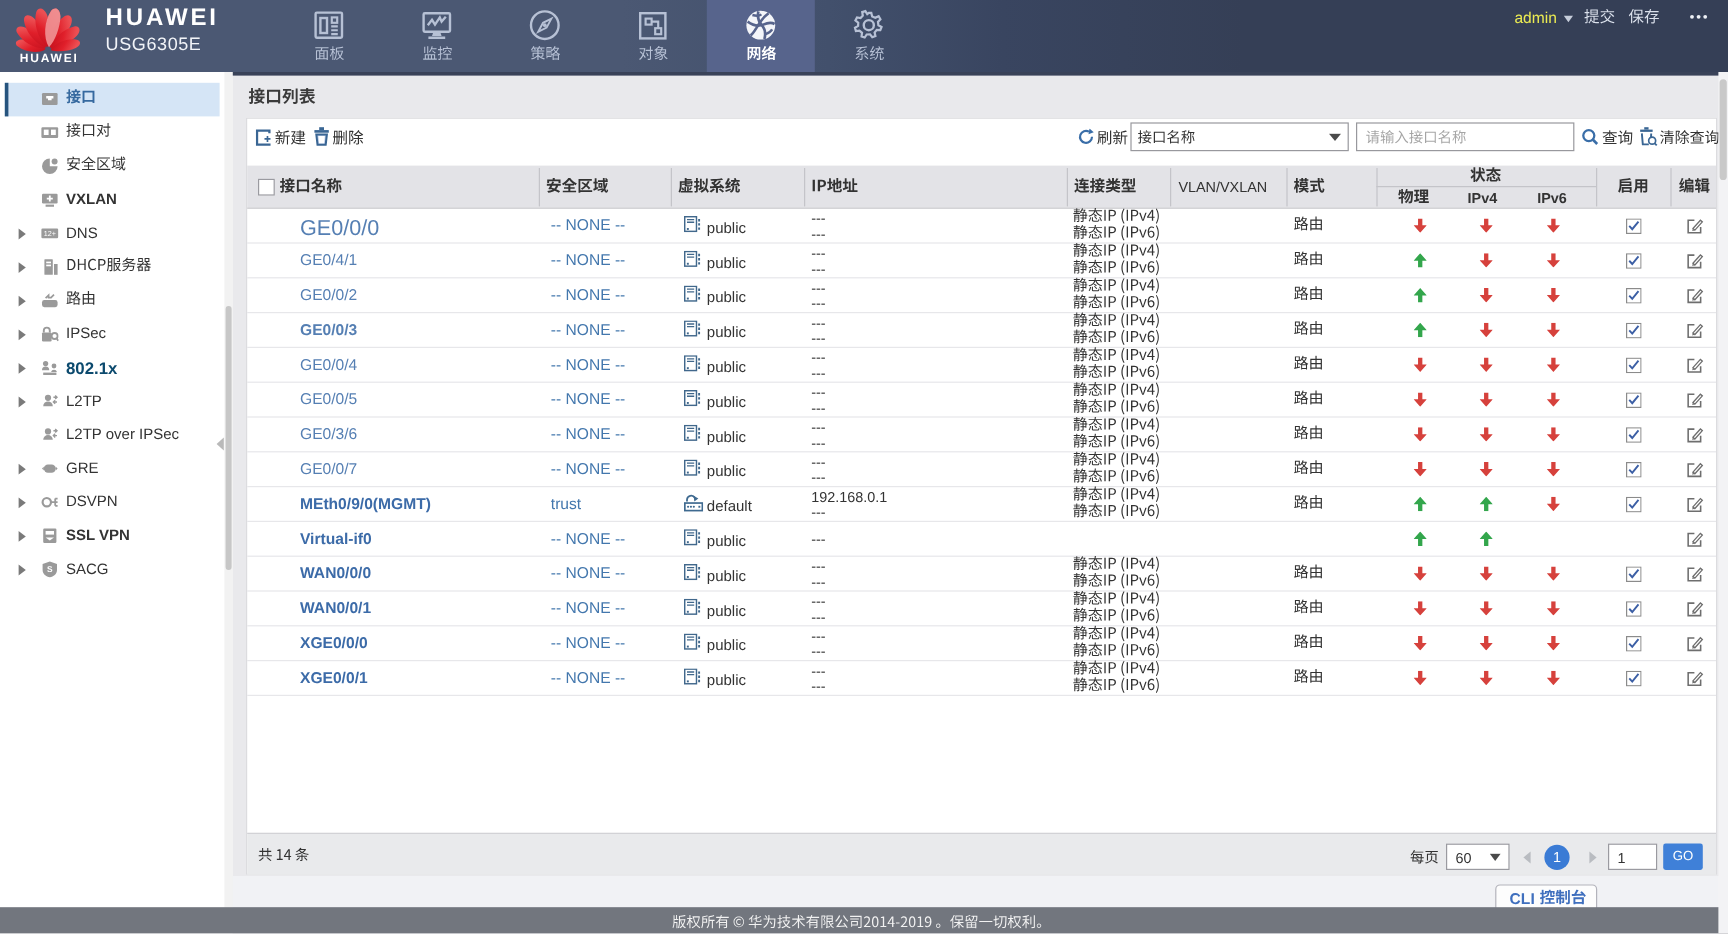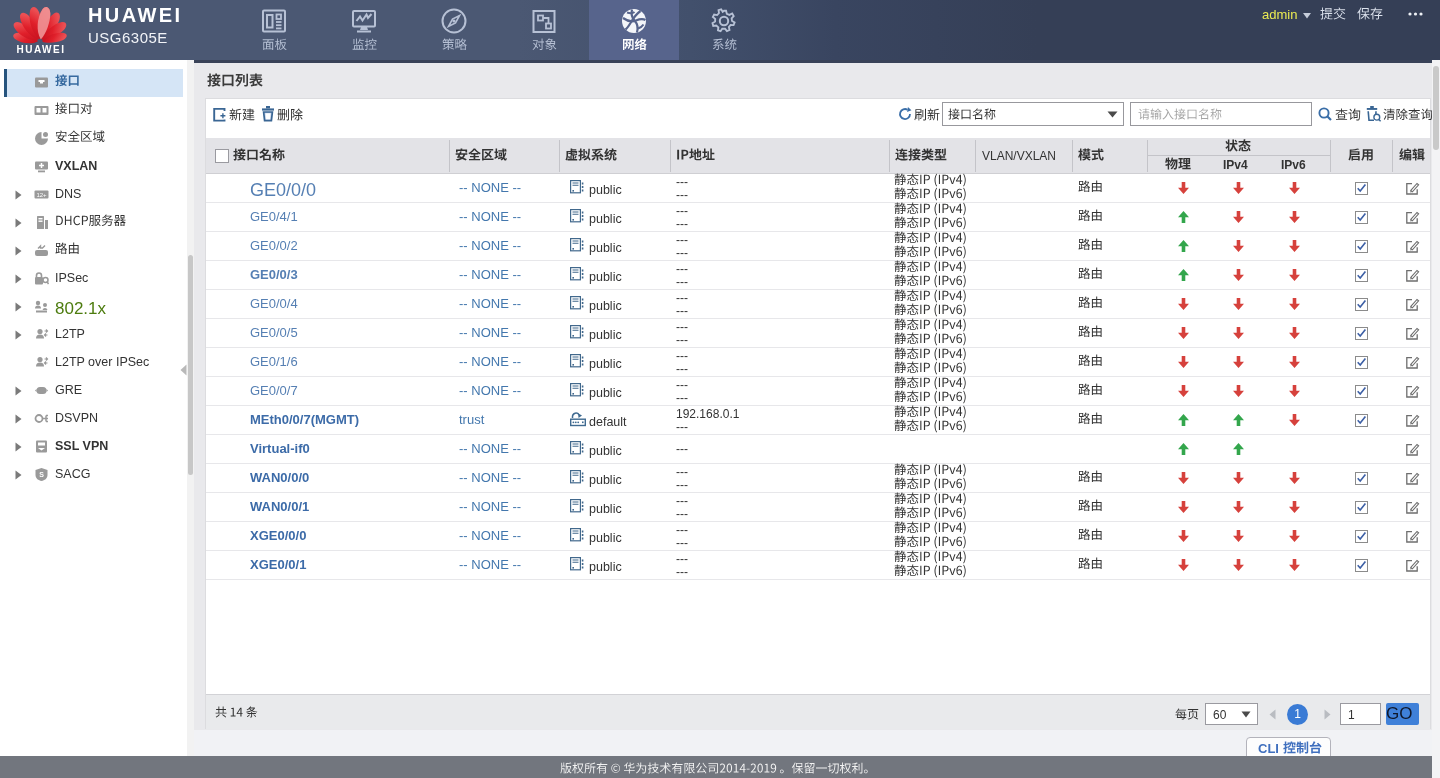--- a/index.html
+++ b/index.html
@@ -181,21 +181,21 @@
 <svg class="ab" style="left:15px;top:302px" width="7" height="10" viewBox="0 0 7 10">
     <path d="M0.5 0.5 L6.5 5 L0.5 9.5 Z" fill="#7a7a7a"></path>
   </svg>
 <svg class="ab" style="left:34px;top:299px" width="15" height="15" viewBox="0 0 15 15">
     <circle cx="4" cy="4" r="2.2" fill="#9a9a9a"></circle>
     <path d="M1 9.5 A3 3 0 0 1 7 9.5 Z" fill="#9a9a9a"></path>
     <circle cx="11" cy="6" r="2" fill="#9a9a9a"></circle>
     <path d="M8.5 11 A2.6 2.6 0 0 1 13.5 11 Z" fill="#9a9a9a"></path>
     <rect x="2" y="11.5" width="11" height="2" fill="#9a9a9a"></rect>
   </svg>
-<div class="ab" style="left:55px;top:299px;color:#4d7c0f;font-size:17px;font-weight:normal">802.1x</div>
+<div class="ab" style="left:55px;top:299px;color:#0c4a6e;font-size:14px;font-weight:bold">802.1x</div>
 <svg class="ab" style="left:15px;top:330px" width="7" height="10" viewBox="0 0 7 10">
     <path d="M0.5 0.5 L6.5 5 L0.5 9.5 Z" fill="#7a7a7a"></path>
   </svg>
 <svg class="ab" style="left:34px;top:327px" width="15" height="15" viewBox="0 0 15 15">
     <circle cx="6" cy="4.5" r="2.6" fill="#9a9a9a"></circle>
     <path d="M2 11.5 A4 4 0 0 1 10 11.5 Z" fill="#9a9a9a"></path>
     <path d="M10.5 4 L13.5 4 M12 2.5 L13.5 4 L12 5.5 M13.5 8 L10.5 8 M12 6.5 L10.5 8 L12 9.5" stroke="#9a9a9a" stroke-width="1.2" fill="none"></path>
   </svg>
 <div class="ab" style="left:55px;top:327px;color:#333333;font-size:12.5px;font-weight:normal">L2TP</div>
 <svg class="ab" style="left:34px;top:355px" width="15" height="15" viewBox="0 0 15 15">
@@ -567,21 +567,21 @@
 <svg class="ab" style="left:1355px;top:327px" width="13" height="13" viewBox="0 0 13 13">
     <rect x="0.5" y="0.5" width="12" height="12" fill="#fff" stroke="#8b8b8b"></rect>
     <path d="M2.7 6.3 L5.2 9 L10.4 2.6" fill="none" stroke="#3c5fa5" stroke-width="1.6"></path>
   </svg>
 <svg class="ab" style="left:1405px;top:326px" width="15" height="15" viewBox="0 0 15 15">
     <path d="M12.2 8.2 L12.2 13 L1.8 13 L1.8 2.6 L7 2.6" fill="none" stroke="#6e6e6e" stroke-width="1.3"></path>
     <path d="M5.8 9.4 L12 2.5 L13.6 3.9 L7.4 10.8 Z" fill="#fff" stroke="#6e6e6e" stroke-width="1.1"></path>
     <path d="M5.6 9.6 L5.2 11.6 L7.2 11 Z" fill="#6e6e6e"></path>
   </svg>
 <div class="ab" style="left:206px;top:376px;width:1224px;height:1px;background:#e7e7ea"></div>
-<div class="ab" style="left:250px;top:354px;color:#557fb3;font-size:13px;font-weight:normal">GE0/1/6</div>
+<div class="ab" style="left:250px;top:354px;color:#557fb3;font-size:13px;font-weight:normal">GE0/3/6</div>
 <div class="ab" style="left:459px;top:354px;color:#4377ad;font-size:13px">-- NONE --</div>
 <svg class="ab" style="left:570px;top:354px" width="14" height="14" viewBox="0 0 14 14">
     <rect x="0.6" y="0.6" width="9.8" height="12.2" fill="#fff" stroke="#41688c" stroke-width="1.2"></rect>
     <path d="M2.5 3 L8.5 3 M2.5 5.2 L8.5 5.2" stroke="#41688c" stroke-width="1.1"></path>
     <rect x="2.4" y="10" width="1.6" height="1.6" fill="#41688c"></rect>
     <path d="M12.6 2.5 L12.6 4.5 M12.6 6 L12.6 8 M12.6 9.5 L12.6 11.5" stroke="#41688c" stroke-width="1.6" stroke-dasharray="none"></path>
   </svg>
 <div class="ab" style="left:589px;top:357px;color:#333;font-size:12.5px">public</div>
 <div class="ab" style="left:676px;top:349px;color:#333;font-size:12px">---</div>
 <div class="ab" style="left:676px;top:362px;color:#333;font-size:12px">---</div>
@@ -645,21 +645,21 @@
 <svg class="ab" style="left:1355px;top:385px" width="13" height="13" viewBox="0 0 13 13">
     <rect x="0.5" y="0.5" width="12" height="12" fill="#fff" stroke="#8b8b8b"></rect>
     <path d="M2.7 6.3 L5.2 9 L10.4 2.6" fill="none" stroke="#3c5fa5" stroke-width="1.6"></path>
   </svg>
 <svg class="ab" style="left:1405px;top:384px" width="15" height="15" viewBox="0 0 15 15">
     <path d="M12.2 8.2 L12.2 13 L1.8 13 L1.8 2.6 L7 2.6" fill="none" stroke="#6e6e6e" stroke-width="1.3"></path>
     <path d="M5.8 9.4 L12 2.5 L13.6 3.9 L7.4 10.8 Z" fill="#fff" stroke="#6e6e6e" stroke-width="1.1"></path>
     <path d="M5.6 9.6 L5.2 11.6 L7.2 11 Z" fill="#6e6e6e"></path>
   </svg>
 <div class="ab" style="left:206px;top:434px;width:1224px;height:1px;background:#e7e7ea"></div>
-<div class="ab" style="left:250px;top:412px;color:#3c6ba8;font-size:13px;font-weight:bold">MEth0/0/7(MGMT)</div>
+<div class="ab" style="left:250px;top:412px;color:#3c6ba8;font-size:13px;font-weight:bold">MEth0/9/0(MGMT)</div>
 <div class="ab" style="left:459px;top:412px;color:#4377ad;font-size:13px">trust</div>
 <svg class="ab" style="left:570px;top:411px" width="16" height="16" viewBox="0 0 16 16">
     <path d="M2.5 7 L2.5 5.5 A3.5 3.5 0 0 1 9 3.8" fill="none" stroke="#3f6a90" stroke-width="1.5"></path>
     <path d="M8 2.2 L12 4.4 L8.6 6.9 Z" fill="#3f6a90"></path>
     <rect x="0.7" y="8.2" width="14.6" height="6.3" fill="#fff" stroke="#3f6a90" stroke-width="1.4"></rect>
     <circle cx="3.4" cy="11.3" r="0.9" fill="#3f6a90"></circle>
     <circle cx="5.8" cy="11.3" r="0.9" fill="#3f6a90"></circle>
     <circle cx="8.2" cy="11.3" r="0.9" fill="#3f6a90"></circle>
     <rect x="12" y="10.5" width="1.6" height="1.6" fill="#3f6a90"></rect>
   </svg>
@@ -885,21 +885,21 @@
   </svg>
 <svg class="ab" style="left:1269px;top:709px" width="7" height="11" viewBox="0 0 7 11">
     <path d="M6.5 0.5 L6.5 10.5 L0.5 5.5 Z" fill="#b9bcc1"></path>
   </svg>
 <div class="ab" style="left:1287px;top:704px;width:21px;height:21px;background:#3a7bd5;border-radius:50%;color:#fff;font-size:12px;text-align:center;line-height:21px">1</div>
 <svg class="ab" style="left:1324px;top:709px" width="7" height="11" viewBox="0 0 7 11">
     <path d="M0.5 0.5 L0.5 10.5 L6.5 5.5 Z" fill="#b9bcc1"></path>
   </svg>
 <div class="ab" style="left:1340px;top:703px;width:41px;height:22px;background:#fff;border:1px solid #9a9aa0"></div>
 <div class="ab" style="left:1348px;top:708px;color:#333;font-size:12px">1</div>
-<div class="ab" style="left:1386px;top:703px;width:33px;height:22px;background:#3f80d8;border-radius:2px;color:#0f172a;font-size:17px;line-height:22px">GO</div>
+<div class="ab" style="left:1386px;top:703px;width:33px;height:22px;background:#3f80d8;border-radius:2px;color:#ffffff;font-size:11px;text-align:center;line-height:22px">GO</div>
 <div class="ab" style="left:194px;top:730px;width:1246px;height:26px;background:#f1f2f5"></div>
 <div class="ab" style="left:1246px;top:737px;width:85px;height:22px;background:#fdfdfd;border:1px solid #b3b3bb;border-radius:4px 4px 0 0"></div>
 <div class="ab" style="left:1258px;top:741px;color:#3f6fbe;font-size:13px;font-weight:bold">CLI</div>
 <svg style="position:absolute;left:1283px;top:741px" width="40" height="15" viewBox="0 0 40 15">
     <path fill="#3f6fbe" d="M4.3 10.8L4.3 12.2L12.6 12.2L12.6 10.8L9.2 10.8L9.2 8.7L11.9 8.7L11.9 7.3L5.1 7.3L5.1 8.7L7.7 8.7L7.7 10.8ZM7.7 0.4L7.7 1.5L4.5 1.5L4.5 4.0L5.8 4.0L5.8 2.8L6.6 2.8C6.6 4.5 6.3 5.3 4.4 5.8C4.7 6.0 5.0 6.6 5.1 6.9C7.6 6.2 8.0 5.0 8.0 2.8L8.8 2.8L8.8 5.0C8.8 6.1 9.0 6.6 10.2 6.6C10.5 6.6 11.0 6.6 11.2 6.6C12.1 6.6 12.5 6.2 12.6 4.8C12.2 4.7 11.6 4.5 11.4 4.3C11.3 5.2 11.3 5.3 11.1 5.3C11.0 5.3 10.6 5.3 10.5 5.3C10.2 5.3 10.2 5.3 10.2 5.0L10.2 2.8L11.1 2.8L11.1 4.0L12.5 4.0L12.5 1.5L9.2 1.5L9.2 0.4ZM1.8 0.4L1.8 2.9L0.5 2.9L0.5 4.3L1.8 4.3L1.8 6.4L0.3 6.9L0.6 8.4L1.8 8.0L1.8 11.0C1.8 11.1 1.8 11.2 1.6 11.2C1.5 11.2 1.0 11.2 0.5 11.2C0.7 11.6 0.9 12.2 0.9 12.6C1.8 12.6 2.4 12.6 2.8 12.3C3.2 12.1 3.3 11.7 3.3 11.0L3.3 7.5L4.6 7.0L4.3 5.6L3.3 6.0L3.3 4.3L4.4 4.3L4.4 2.9L3.3 2.9L3.3 0.4ZM21.4 1.5L21.4 8.8L22.8 8.8L22.8 1.5ZM23.7 0.6L23.7 10.8C23.7 11.0 23.6 11.0 23.4 11.0C23.2 11.0 22.5 11.0 21.8 11.0C22.0 11.5 22.3 12.2 22.3 12.6C23.3 12.6 24.1 12.5 24.6 12.3C25.0 12.0 25.2 11.6 25.2 10.8L25.2 0.6ZM14.5 0.6C14.2 1.9 13.8 3.2 13.3 4.0C13.6 4.1 14.1 4.3 14.4 4.5L13.5 4.5L13.5 5.9L16.4 5.9L16.4 6.9L14.0 6.9L14.0 11.6L15.4 11.6L15.4 8.3L16.4 8.3L16.4 12.6L17.9 12.6L17.9 8.3L19.1 8.3L19.1 10.2C19.1 10.3 19.0 10.3 18.9 10.3C18.8 10.3 18.5 10.3 18.1 10.3C18.3 10.7 18.4 11.2 18.5 11.6C19.1 11.6 19.6 11.6 20.0 11.4C20.4 11.2 20.5 10.8 20.5 10.2L20.5 6.9L17.9 6.9L17.9 5.9L20.8 5.9L20.8 4.5L17.9 4.5L17.9 3.5L20.3 3.5L20.3 2.1L17.9 2.1L17.9 0.5L16.4 0.5L16.4 2.1L15.6 2.1C15.7 1.7 15.8 1.3 15.9 0.9ZM16.4 4.5L14.7 4.5C14.8 4.2 15.0 3.9 15.1 3.5L16.4 3.5ZM28.2 6.8L28.2 12.6L29.8 12.6L29.8 12.1L35.2 12.1L35.2 12.6L36.9 12.6L36.9 6.8ZM29.8 10.6L29.8 8.3L35.2 8.3L35.2 10.6ZM26.8 4.1L26.9 5.7C29.3 5.6 32.9 5.4 36.4 5.2C36.7 5.7 37.0 6.1 37.2 6.4L38.6 5.4C37.9 4.3 36.3 2.8 35.1 1.7L33.8 2.6C34.2 3.0 34.7 3.4 35.1 3.8L30.7 4.0C31.3 3.0 31.9 1.9 32.5 0.9L30.7 0.3C30.3 1.5 29.5 2.9 28.8 4.0Z"></path>
   </svg>
 <div class="ab" style="left:0;top:756px;width:1440px;height:22px;background:#72767e"></div>
 <svg style="position:absolute;left:560px;top:762px" width="316" height="14" viewBox="0 0 316 14">
     <path fill="#f2f2f2" d="M1.3 0.7L1.3 5.5C1.3 7.3 1.2 9.5 0.4 11.0C0.6 11.1 0.9 11.4 1.0 11.6C1.7 10.3 2.0 8.7 2.1 7.2L3.7 7.2L3.7 11.5L4.5 11.5L4.5 6.3L2.1 6.3L2.1 5.5L2.1 4.6L5.3 4.6L5.3 3.8L4.2 3.8L4.2 0.5L3.4 0.5L3.4 3.8L2.1 3.8L2.1 0.7ZM10.2 4.8C10.0 6.2 9.5 7.3 8.9 8.3C8.3 7.3 7.9 6.1 7.6 4.8ZM5.8 1.3L5.8 5.4C5.8 7.2 5.7 9.5 4.8 11.1C5.0 11.2 5.3 11.4 5.5 11.6C6.5 9.9 6.7 7.5 6.7 5.4L6.7 4.8L6.9 4.8C7.2 6.4 7.7 7.8 8.4 9.0C7.8 9.8 7.0 10.4 6.2 10.8C6.4 11.0 6.6 11.3 6.7 11.5C7.5 11.1 8.3 10.5 8.9 9.8C9.5 10.5 10.1 11.1 10.9 11.5C11.1 11.3 11.4 11.0 11.6 10.8C10.7 10.4 10.0 9.8 9.4 9.1C10.3 7.8 10.9 6.2 11.2 4.1L10.6 3.9L10.5 4.0L6.7 4.0L6.7 2.0C8.3 1.9 10.1 1.7 11.4 1.3L10.8 0.6C9.6 0.9 7.6 1.2 5.8 1.3ZM22.2 2.5C21.9 4.5 21.1 6.3 20.2 7.7C19.3 6.3 18.7 4.6 18.3 2.5ZM17.1 1.6L17.1 2.5L17.5 2.5C17.9 4.9 18.5 6.8 19.6 8.4C18.7 9.5 17.6 10.3 16.4 10.8C16.6 10.9 16.8 11.3 17.0 11.5C18.1 11.0 19.2 10.2 20.1 9.1C20.9 10.0 21.8 10.8 23.0 11.6C23.1 11.3 23.4 11.0 23.6 10.8C22.4 10.1 21.5 9.3 20.7 8.4C21.9 6.8 22.8 4.6 23.2 1.7L22.7 1.5L22.5 1.6ZM14.5 0.5L14.5 3.0L12.6 3.0L12.6 3.9L14.3 3.9C13.9 5.5 13.1 7.4 12.2 8.4C12.4 8.7 12.6 9.1 12.8 9.3C13.4 8.5 14.1 7.0 14.5 5.5L14.5 11.5L15.4 11.5L15.4 5.4C15.9 6.1 16.6 7.0 16.9 7.4L17.4 6.6C17.2 6.3 15.8 4.7 15.4 4.4L15.4 3.9L17.0 3.9L17.0 3.0L15.4 3.0L15.4 0.5ZM30.4 1.7L30.4 5.7C30.4 7.4 30.3 9.5 28.8 10.9C29.0 11.1 29.4 11.4 29.5 11.5C31.1 10.0 31.3 7.5 31.3 5.7L31.3 5.4L33.2 5.4L33.2 11.5L34.1 11.5L34.1 5.4L35.5 5.4L35.5 4.5L31.3 4.5L31.3 2.4C32.7 2.1 34.2 1.8 35.3 1.4L34.7 0.6C33.7 1.1 31.9 1.5 30.4 1.7ZM26.1 6.2L26.1 5.9L26.1 4.3L28.4 4.3L28.4 6.2ZM29.3 0.7C28.3 1.2 26.6 1.5 25.2 1.7L25.2 5.9C25.2 7.4 25.1 9.5 24.3 11.0C24.5 11.1 24.9 11.4 25.1 11.5C25.8 10.3 26.0 8.6 26.0 7.0L29.3 7.0L29.3 3.5L26.1 3.5L26.1 2.3C27.4 2.2 28.9 1.9 29.9 1.5ZM40.7 0.5C40.5 1.0 40.4 1.5 40.2 2.0L36.8 2.0L36.8 2.9L39.8 2.9C39.0 4.5 37.9 5.9 36.5 6.9C36.6 7.1 36.9 7.4 37.1 7.6C37.8 7.1 38.5 6.4 39.1 5.7L39.1 11.5L39.9 11.5L39.9 9.1L45.0 9.1L45.0 10.4C45.0 10.6 44.9 10.6 44.7 10.6C44.5 10.6 43.8 10.7 43.0 10.6C43.1 10.9 43.2 11.2 43.3 11.5C44.3 11.5 45.0 11.5 45.3 11.4C45.7 11.2 45.9 10.9 45.9 10.4L45.9 4.3L40.0 4.3C40.3 3.8 40.5 3.4 40.8 2.9L47.3 2.9L47.3 2.0L41.1 2.0C41.3 1.6 41.5 1.1 41.6 0.7ZM39.9 7.1L45.0 7.1L45.0 8.4L39.9 8.4ZM39.9 6.3L39.9 5.1L45.0 5.1L45.0 6.3ZM55.7 10.7C58.0 10.7 60.0 9.0 60.0 6.2C60.0 3.5 58.0 1.8 55.7 1.8C53.4 1.8 51.3 3.5 51.3 6.2C51.3 9.0 53.4 10.7 55.7 10.7ZM55.7 10.2C53.7 10.2 52.0 8.6 52.0 6.2C52.0 3.9 53.7 2.3 55.7 2.3C57.7 2.3 59.4 3.9 59.4 6.2C59.4 8.6 57.7 10.2 55.7 10.2ZM55.8 8.9C56.6 8.9 57.1 8.5 57.6 8.1L57.2 7.5C56.8 7.9 56.4 8.1 55.8 8.1C54.9 8.1 54.2 7.4 54.2 6.2C54.2 5.2 54.9 4.4 55.9 4.4C56.3 4.4 56.7 4.6 57.0 5.0L57.5 4.5C57.1 4.0 56.6 3.7 55.8 3.7C54.5 3.7 53.4 4.7 53.4 6.2C53.4 7.9 54.4 8.9 55.8 8.9ZM69.7 0.6L69.7 3.0C69.0 3.3 68.3 3.5 67.6 3.6C67.8 3.8 67.9 4.1 68.0 4.4C68.6 4.2 69.1 4.0 69.7 3.9L69.7 4.9C69.7 5.9 70.0 6.2 71.2 6.2C71.4 6.2 73.0 6.2 73.3 6.2C74.3 6.2 74.5 5.8 74.6 4.4C74.4 4.3 74.0 4.2 73.8 4.1C73.8 5.2 73.7 5.4 73.2 5.4C72.9 5.4 71.5 5.4 71.3 5.4C70.7 5.4 70.6 5.3 70.6 4.9L70.6 3.6C72.0 3.1 73.3 2.6 74.3 2.0L73.6 1.3C72.9 1.8 71.8 2.3 70.6 2.7L70.6 0.6ZM67.3 0.5C66.5 1.8 65.2 3.0 63.9 3.8C64.1 4.0 64.4 4.3 64.6 4.5C65.1 4.1 65.6 3.7 66.0 3.3L66.0 6.5L66.9 6.5L66.9 2.3C67.4 1.8 67.8 1.3 68.1 0.8ZM64.0 7.9L64.0 8.8L68.9 8.8L68.9 11.5L69.8 11.5L69.8 8.8L74.7 8.8L74.7 7.9L69.8 7.9L69.8 6.5L68.9 6.5L68.9 7.9ZM77.3 1.2C77.8 1.7 78.3 2.5 78.6 3.0L79.4 2.6C79.1 2.1 78.6 1.3 78.1 0.8ZM81.3 6.1C82.0 6.8 82.7 7.8 83.0 8.5L83.8 8.1C83.4 7.4 82.7 6.5 82.1 5.7ZM80.3 0.5L80.3 1.9C80.3 2.4 80.3 2.9 80.2 3.4L76.3 3.4L76.3 4.3L80.1 4.3C79.8 6.4 78.9 8.8 76.0 10.7C76.2 10.8 76.6 11.1 76.7 11.4C79.8 9.3 80.8 6.6 81.1 4.3L85.2 4.3C85.0 8.4 84.9 10.0 84.5 10.3C84.4 10.5 84.2 10.5 84.0 10.5C83.7 10.5 82.9 10.5 82.1 10.4C82.3 10.7 82.4 11.1 82.4 11.4C83.2 11.4 83.9 11.4 84.3 11.4C84.8 11.3 85.1 11.2 85.3 10.9C85.8 10.3 86.0 8.7 86.2 3.8C86.2 3.7 86.2 3.4 86.2 3.4L81.2 3.4C81.2 2.9 81.2 2.4 81.2 1.9L81.2 0.5ZM94.7 0.5L94.7 2.4L91.9 2.4L91.9 3.2L94.7 3.2L94.7 5.0L92.1 5.0L92.1 5.8L92.5 5.8L92.5 5.9C93.0 7.1 93.6 8.3 94.5 9.2C93.5 9.9 92.4 10.4 91.2 10.7C91.4 10.9 91.6 11.3 91.7 11.5C92.9 11.1 94.1 10.6 95.1 9.8C96.0 10.6 97.1 11.2 98.4 11.5C98.5 11.3 98.7 10.9 98.9 10.8C97.7 10.4 96.7 9.9 95.8 9.2C96.9 8.2 97.8 6.9 98.3 5.2L97.7 5.0L97.5 5.0L95.6 5.0L95.6 3.2L98.5 3.2L98.5 2.4L95.6 2.4L95.6 0.5ZM93.4 5.8L97.1 5.8C96.7 6.9 96.0 7.9 95.2 8.6C94.4 7.8 93.8 6.9 93.4 5.8ZM89.5 0.5L89.5 2.9L87.9 2.9L87.9 3.7L89.5 3.7L89.5 6.4C88.9 6.6 88.3 6.7 87.8 6.8L88.1 7.7L89.5 7.3L89.5 10.4C89.5 10.6 89.4 10.7 89.3 10.7C89.1 10.7 88.6 10.7 88.0 10.7C88.1 10.9 88.3 11.3 88.3 11.5C89.1 11.5 89.6 11.5 90.0 11.3C90.3 11.2 90.4 10.9 90.4 10.4L90.4 7.0L91.8 6.6L91.7 5.8L90.4 6.1L90.4 3.7L91.7 3.7L91.7 2.9L90.4 2.9L90.4 0.5ZM106.6 1.2C107.4 1.8 108.3 2.6 108.8 3.0L109.5 2.4C109.0 1.9 108.0 1.2 107.3 0.7ZM104.9 0.5L104.9 3.5L100.2 3.5L100.2 4.4L104.6 4.4C103.6 6.4 101.7 8.4 99.8 9.4C100.0 9.5 100.3 9.9 100.5 10.1C102.1 9.2 103.7 7.5 104.9 5.7L104.9 11.5L105.9 11.5L105.9 5.3C107.1 7.2 108.7 9.0 110.2 10.0C110.4 9.8 110.7 9.4 110.9 9.3C109.3 8.2 107.4 6.3 106.2 4.4L110.5 4.4L110.5 3.5L105.9 3.5L105.9 0.5ZM116.1 0.5C115.9 1.0 115.7 1.5 115.5 2.0L112.1 2.0L112.1 2.9L115.2 2.9C114.4 4.5 113.3 5.9 111.8 6.9C112.0 7.1 112.3 7.4 112.4 7.6C113.2 7.1 113.8 6.4 114.4 5.7L114.4 11.5L115.3 11.5L115.3 9.1L120.3 9.1L120.3 10.4C120.3 10.6 120.3 10.6 120.1 10.6C119.8 10.6 119.1 10.7 118.3 10.6C118.4 10.9 118.6 11.2 118.6 11.5C119.7 11.5 120.3 11.5 120.7 11.4C121.1 11.2 121.2 10.9 121.2 10.4L121.2 4.3L115.4 4.3C115.7 3.8 115.9 3.4 116.1 2.9L122.6 2.9L122.6 2.0L116.5 2.0C116.7 1.6 116.8 1.1 117.0 0.7ZM115.3 7.1L120.3 7.1L120.3 8.4L115.3 8.4ZM115.3 6.3L115.3 5.1L120.3 5.1L120.3 6.3ZM124.5 1.0L124.5 11.5L125.3 11.5L125.3 1.8L127.0 1.8C126.8 2.6 126.4 3.6 126.1 4.5C126.9 5.5 127.1 6.3 127.1 6.9C127.1 7.3 127.1 7.7 126.9 7.8C126.8 7.8 126.6 7.9 126.5 7.9C126.3 7.9 126.1 7.9 125.8 7.9C126.0 8.1 126.0 8.5 126.0 8.7C126.3 8.7 126.6 8.7 126.8 8.7C127.1 8.6 127.3 8.6 127.5 8.4C127.8 8.2 127.9 7.7 127.9 7.0C127.9 6.3 127.7 5.4 126.9 4.4C127.3 3.4 127.7 2.3 128.1 1.3L127.5 0.9L127.3 1.0ZM133.1 4.0L133.1 5.5L129.6 5.5L129.6 4.0ZM133.1 3.3L129.6 3.3L129.6 1.8L133.1 1.8ZM128.6 11.5C128.9 11.4 129.2 11.2 131.7 10.6C131.7 10.4 131.7 10.0 131.7 9.7L129.6 10.3L129.6 6.3L130.7 6.3C131.3 8.7 132.4 10.5 134.3 11.4C134.5 11.2 134.7 10.8 134.9 10.7C134.0 10.3 133.2 9.6 132.6 8.7C133.3 8.3 134.1 7.8 134.7 7.3L134.1 6.7C133.6 7.1 132.9 7.7 132.2 8.1C131.9 7.5 131.7 6.9 131.5 6.3L134.0 6.3L134.0 1.0L128.7 1.0L128.7 9.9C128.7 10.4 128.4 10.7 128.2 10.8C128.4 11.0 128.6 11.3 128.6 11.5ZM139.2 0.8C138.5 2.6 137.3 4.4 136.0 5.4C136.2 5.6 136.6 5.9 136.8 6.1C138.1 4.9 139.4 3.1 140.2 1.1ZM143.3 0.7L142.5 1.1C143.4 2.9 144.9 4.9 146.2 6.1C146.4 5.8 146.7 5.5 146.9 5.3C145.7 4.3 144.1 2.4 143.3 0.7ZM137.3 10.7C137.7 10.6 138.4 10.5 144.7 10.1C145.1 10.6 145.3 11.1 145.5 11.4L146.4 11.0C145.8 9.9 144.6 8.2 143.5 6.9L142.7 7.3C143.2 7.9 143.7 8.6 144.2 9.3L138.6 9.6C139.8 8.2 140.9 6.4 141.9 4.6L140.9 4.1C140.0 6.1 138.5 8.2 138.0 8.8C137.6 9.3 137.3 9.7 136.9 9.8C137.1 10.0 137.2 10.5 137.3 10.7ZM148.5 3.4L148.5 4.2L155.7 4.2L155.7 3.4ZM148.4 1.2L148.4 2.1L157.1 2.1L157.1 10.2C157.1 10.4 157.0 10.5 156.8 10.5C156.6 10.5 155.7 10.5 154.9 10.5C155.0 10.7 155.2 11.2 155.2 11.4C156.3 11.4 157.0 11.4 157.5 11.3C157.9 11.1 158.0 10.8 158.0 10.2L158.0 1.2ZM150.1 6.3L154.0 6.3L154.0 8.5L150.1 8.5ZM149.3 5.5L149.3 10.2L150.1 10.2L150.1 9.3L154.9 9.3L154.9 5.5ZM159.9 10.6L165.4 10.6L165.4 9.6L163.0 9.6C162.5 9.6 162.0 9.7 161.5 9.7C163.6 7.7 165.0 6.0 165.0 4.2C165.0 2.6 164.0 1.6 162.4 1.6C161.3 1.6 160.5 2.1 159.8 2.9L160.5 3.5C161.0 2.9 161.6 2.5 162.3 2.5C163.4 2.5 163.9 3.2 163.9 4.2C163.9 5.7 162.6 7.5 159.9 9.9ZM169.4 10.7C171.0 10.7 172.1 9.2 172.1 6.1C172.1 3.1 171.0 1.6 169.4 1.6C167.7 1.6 166.6 3.1 166.6 6.1C166.6 9.2 167.7 10.7 169.4 10.7ZM169.4 9.8C168.4 9.8 167.7 8.7 167.7 6.1C167.7 3.6 168.4 2.5 169.4 2.5C170.4 2.5 171.0 3.6 171.0 6.1C171.0 8.7 170.4 9.8 169.4 9.8ZM173.7 10.6L178.6 10.6L178.6 9.6L176.8 9.6L176.8 1.8L176.0 1.8C175.5 2.0 174.9 2.2 174.1 2.4L174.1 3.1L175.7 3.1L175.7 9.6L173.7 9.6ZM183.4 10.6L184.5 10.6L184.5 8.1L185.6 8.1L185.6 7.3L184.5 7.3L184.5 1.8L183.2 1.8L179.6 7.4L179.6 8.1L183.4 8.1ZM183.4 7.3L180.7 7.3L182.7 4.3C183.0 3.8 183.2 3.4 183.4 3.0L183.5 3.0C183.5 3.4 183.4 4.1 183.4 4.6ZM186.6 7.6L189.6 7.6L189.6 6.8L186.6 6.8ZM190.7 10.6L196.2 10.6L196.2 9.6L193.8 9.6C193.3 9.6 192.8 9.7 192.3 9.7C194.4 7.7 195.8 6.0 195.8 4.2C195.8 2.6 194.8 1.6 193.2 1.6C192.1 1.6 191.4 2.1 190.6 2.9L191.3 3.5C191.8 2.9 192.4 2.5 193.1 2.5C194.2 2.5 194.7 3.2 194.7 4.2C194.7 5.7 193.5 7.5 190.7 9.9ZM200.2 10.7C201.8 10.7 202.9 9.2 202.9 6.1C202.9 3.1 201.8 1.6 200.2 1.6C198.5 1.6 197.4 3.1 197.4 6.1C197.4 9.2 198.5 10.7 200.2 10.7ZM200.2 9.8C199.2 9.8 198.5 8.7 198.5 6.1C198.5 3.6 199.2 2.5 200.2 2.5C201.2 2.5 201.8 3.6 201.8 6.1C201.8 8.7 201.2 9.8 200.2 9.8ZM204.5 10.6L209.4 10.6L209.4 9.6L207.6 9.6L207.6 1.8L206.8 1.8C206.3 2.0 205.7 2.2 204.9 2.4L204.9 3.1L206.5 3.1L206.5 9.6L204.5 9.6ZM213.0 10.7C214.6 10.7 216.2 9.3 216.2 5.8C216.2 3.0 214.9 1.6 213.2 1.6C211.8 1.6 210.7 2.7 210.7 4.5C210.7 6.3 211.6 7.2 213.1 7.2C213.8 7.2 214.6 6.8 215.1 6.2C215.0 8.9 214.1 9.8 212.9 9.8C212.4 9.8 211.8 9.6 211.4 9.1L210.8 9.8C211.3 10.3 212.0 10.7 213.0 10.7ZM215.1 5.2C214.5 6.1 213.9 6.4 213.3 6.4C212.2 6.4 211.7 5.6 211.7 4.5C211.7 3.3 212.4 2.5 213.2 2.5C214.3 2.5 215.0 3.4 215.1 5.2ZM221.8 7.6C220.8 7.6 220.0 8.4 220.0 9.5C220.0 10.5 220.8 11.3 221.8 11.3C222.8 11.3 223.7 10.5 223.7 9.5C223.7 8.4 222.8 7.6 221.8 7.6ZM221.8 10.7C221.2 10.7 220.6 10.1 220.6 9.5C220.6 8.8 221.2 8.2 221.8 8.2C222.5 8.2 223.0 8.8 223.0 9.5C223.0 10.1 222.5 10.7 221.8 10.7ZM236.9 1.8L241.4 1.8L241.4 4.1L236.9 4.1ZM236.1 1.0L236.1 4.9L238.7 4.9L238.7 6.4L235.2 6.4L235.2 7.2L238.1 7.2C237.3 8.5 236.1 9.7 234.8 10.3C235.0 10.5 235.3 10.8 235.4 11.0C236.6 10.3 237.8 9.1 238.7 7.8L238.7 11.5L239.6 11.5L239.6 7.7C240.4 9.1 241.5 10.3 242.6 11.0C242.8 10.8 243.1 10.5 243.3 10.3C242.1 9.7 240.9 8.5 240.1 7.2L242.9 7.2L242.9 6.4L239.6 6.4L239.6 4.9L242.3 4.9L242.3 1.0ZM234.8 0.5C234.1 2.3 233.0 4.1 231.8 5.3C231.9 5.5 232.2 6.0 232.3 6.2C232.7 5.7 233.1 5.2 233.6 4.6L233.6 11.5L234.4 11.5L234.4 3.3C234.9 2.5 235.3 1.6 235.7 0.8ZM246.4 9.1L249.1 9.1L249.1 10.3L246.4 10.3ZM246.4 8.4L246.4 7.2L249.1 7.2L249.1 8.4ZM252.7 9.1L252.7 10.3L249.9 10.3L249.9 9.1ZM252.7 8.4L249.9 8.4L249.9 7.2L252.7 7.2ZM245.5 6.5L245.5 11.5L246.4 11.5L246.4 11.1L252.7 11.1L252.7 11.5L253.6 11.5L253.6 6.5ZM249.5 1.1L249.5 1.9L250.9 1.9C250.7 3.6 250.3 4.8 248.7 5.5C248.9 5.6 249.1 5.9 249.2 6.1C251.0 5.3 251.6 3.9 251.8 1.9L253.6 1.9C253.5 4.0 253.4 4.7 253.2 4.9C253.1 5.1 253.0 5.1 252.9 5.1C252.7 5.1 252.2 5.1 251.7 5.0C251.8 5.2 251.9 5.6 251.9 5.8C252.4 5.8 253.0 5.8 253.2 5.8C253.6 5.8 253.8 5.7 254.0 5.5C254.3 5.1 254.4 4.2 254.5 1.5C254.5 1.4 254.5 1.1 254.5 1.1ZM244.9 5.9C245.1 5.7 245.5 5.6 248.2 4.8C248.3 5.1 248.4 5.3 248.5 5.5L249.3 5.2C249.0 4.5 248.4 3.4 247.9 2.6L247.2 2.9C247.4 3.3 247.6 3.7 247.9 4.1L245.7 4.6L245.7 2.1C246.9 1.8 248.0 1.5 248.9 1.2L248.3 0.5C247.5 0.9 246.1 1.2 244.9 1.5L244.9 4.1C244.9 4.7 244.6 5.0 244.4 5.2C244.6 5.3 244.8 5.7 244.9 5.8ZM256.0 5.4L256.0 6.4L267.0 6.4L267.0 5.4ZM272.5 1.5L272.5 2.4L274.5 2.4C274.4 5.9 274.2 9.2 271.2 10.8C271.5 11.0 271.7 11.3 271.9 11.5C275.0 9.7 275.3 6.1 275.4 2.4L277.8 2.4C277.7 7.8 277.5 9.8 277.1 10.3C277.0 10.5 276.9 10.5 276.7 10.5C276.4 10.5 275.8 10.5 275.1 10.4C275.2 10.7 275.3 11.1 275.3 11.4C276.0 11.4 276.6 11.4 277.0 11.4C277.4 11.3 277.7 11.2 278.0 10.8C278.4 10.2 278.6 8.2 278.8 2.0C278.8 1.9 278.8 1.5 278.8 1.5ZM269.3 9.8C269.5 9.5 269.9 9.3 272.8 8.0C272.7 7.8 272.7 7.5 272.6 7.2L270.3 8.2L270.3 4.6L272.7 4.1L272.5 3.3L270.3 3.7L270.3 0.9L269.4 0.9L269.4 3.9L267.8 4.3L268.0 5.1L269.4 4.8L269.4 8.1C269.4 8.6 269.1 8.8 268.9 8.9C269.0 9.1 269.2 9.5 269.3 9.8ZM289.7 2.5C289.3 4.5 288.6 6.3 287.7 7.7C286.8 6.3 286.2 4.6 285.8 2.5ZM284.6 1.6L284.6 2.5L285.0 2.5C285.4 4.9 286.0 6.8 287.1 8.4C286.2 9.5 285.1 10.3 283.9 10.8C284.1 10.9 284.3 11.3 284.4 11.5C285.6 11.0 286.7 10.2 287.6 9.1C288.4 10.0 289.3 10.8 290.5 11.6C290.6 11.3 290.9 11.0 291.1 10.8C289.9 10.1 289.0 9.3 288.2 8.4C289.4 6.8 290.3 4.6 290.7 1.7L290.1 1.5L290.0 1.6ZM282.0 0.5L282.0 3.0L280.0 3.0L280.0 3.9L281.8 3.9C281.4 5.5 280.5 7.4 279.7 8.4C279.9 8.7 280.1 9.1 280.2 9.3C280.9 8.5 281.6 7.0 282.0 5.5L282.0 11.5L282.9 11.5L282.9 5.4C283.4 6.1 284.1 7.0 284.4 7.4L284.9 6.6C284.7 6.3 283.3 4.7 282.9 4.4L282.9 3.9L284.5 3.9L284.5 3.0L282.9 3.0L282.9 0.5ZM298.6 1.9L298.6 8.5L299.5 8.5L299.5 1.9ZM301.5 0.7L301.5 10.3C301.5 10.5 301.5 10.6 301.2 10.6C301.0 10.6 300.3 10.6 299.4 10.6C299.5 10.9 299.7 11.3 299.7 11.5C300.8 11.5 301.5 11.5 301.9 11.4C302.3 11.2 302.4 10.9 302.4 10.3L302.4 0.7ZM297.0 0.6C295.9 1.0 293.8 1.5 292.0 1.7C292.1 1.9 292.2 2.2 292.3 2.4C293.0 2.3 293.8 2.2 294.6 2.1L294.6 4.1L292.1 4.1L292.1 4.9L294.4 4.9C293.8 6.4 292.8 8.1 291.8 9.0C292.0 9.2 292.2 9.6 292.3 9.9C293.1 9.0 294.0 7.7 294.6 6.3L294.6 11.5L295.5 11.5L295.5 6.7C296.1 7.3 296.9 8.1 297.2 8.5L297.8 7.7C297.4 7.4 296.1 6.2 295.5 5.8L295.5 4.9L297.8 4.9L297.8 4.1L295.5 4.1L295.5 1.9C296.3 1.7 297.1 1.5 297.7 1.2ZM305.8 7.6C304.8 7.6 304.0 8.4 304.0 9.5C304.0 10.5 304.8 11.3 305.8 11.3C306.8 11.3 307.7 10.5 307.7 9.5C307.7 8.4 306.8 7.6 305.8 7.6ZM305.8 10.7C305.2 10.7 304.6 10.1 304.6 9.5C304.6 8.8 305.2 8.2 305.8 8.2C306.5 8.2 307.0 8.8 307.0 9.5C307.0 10.1 306.5 10.7 305.8 10.7Z"></path>
   </svg>

